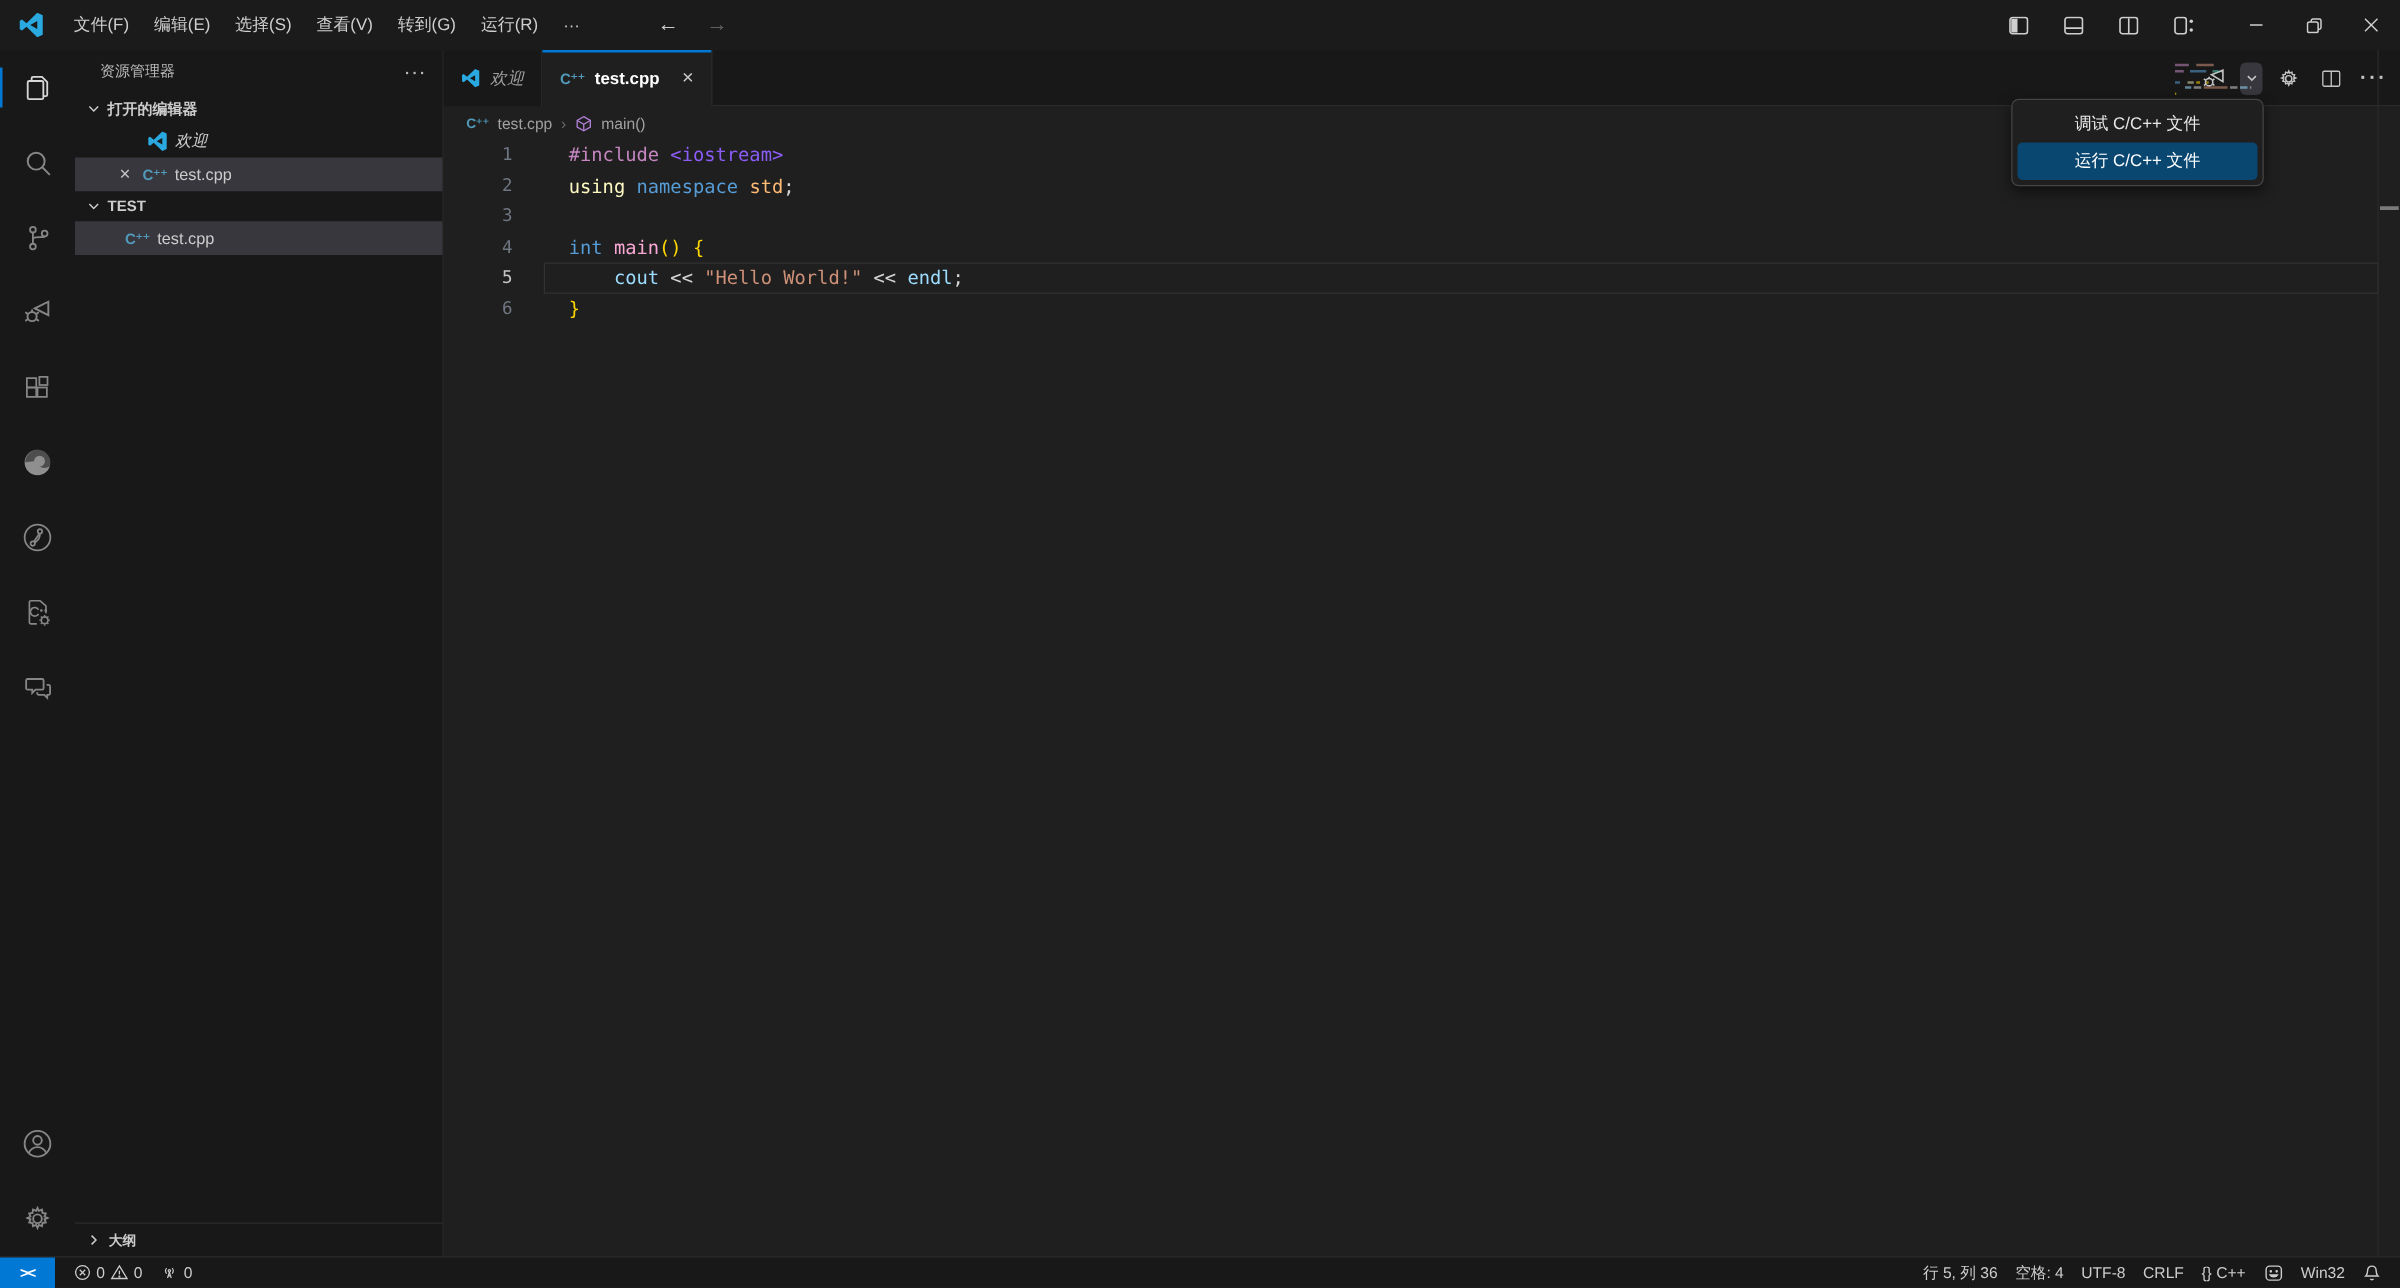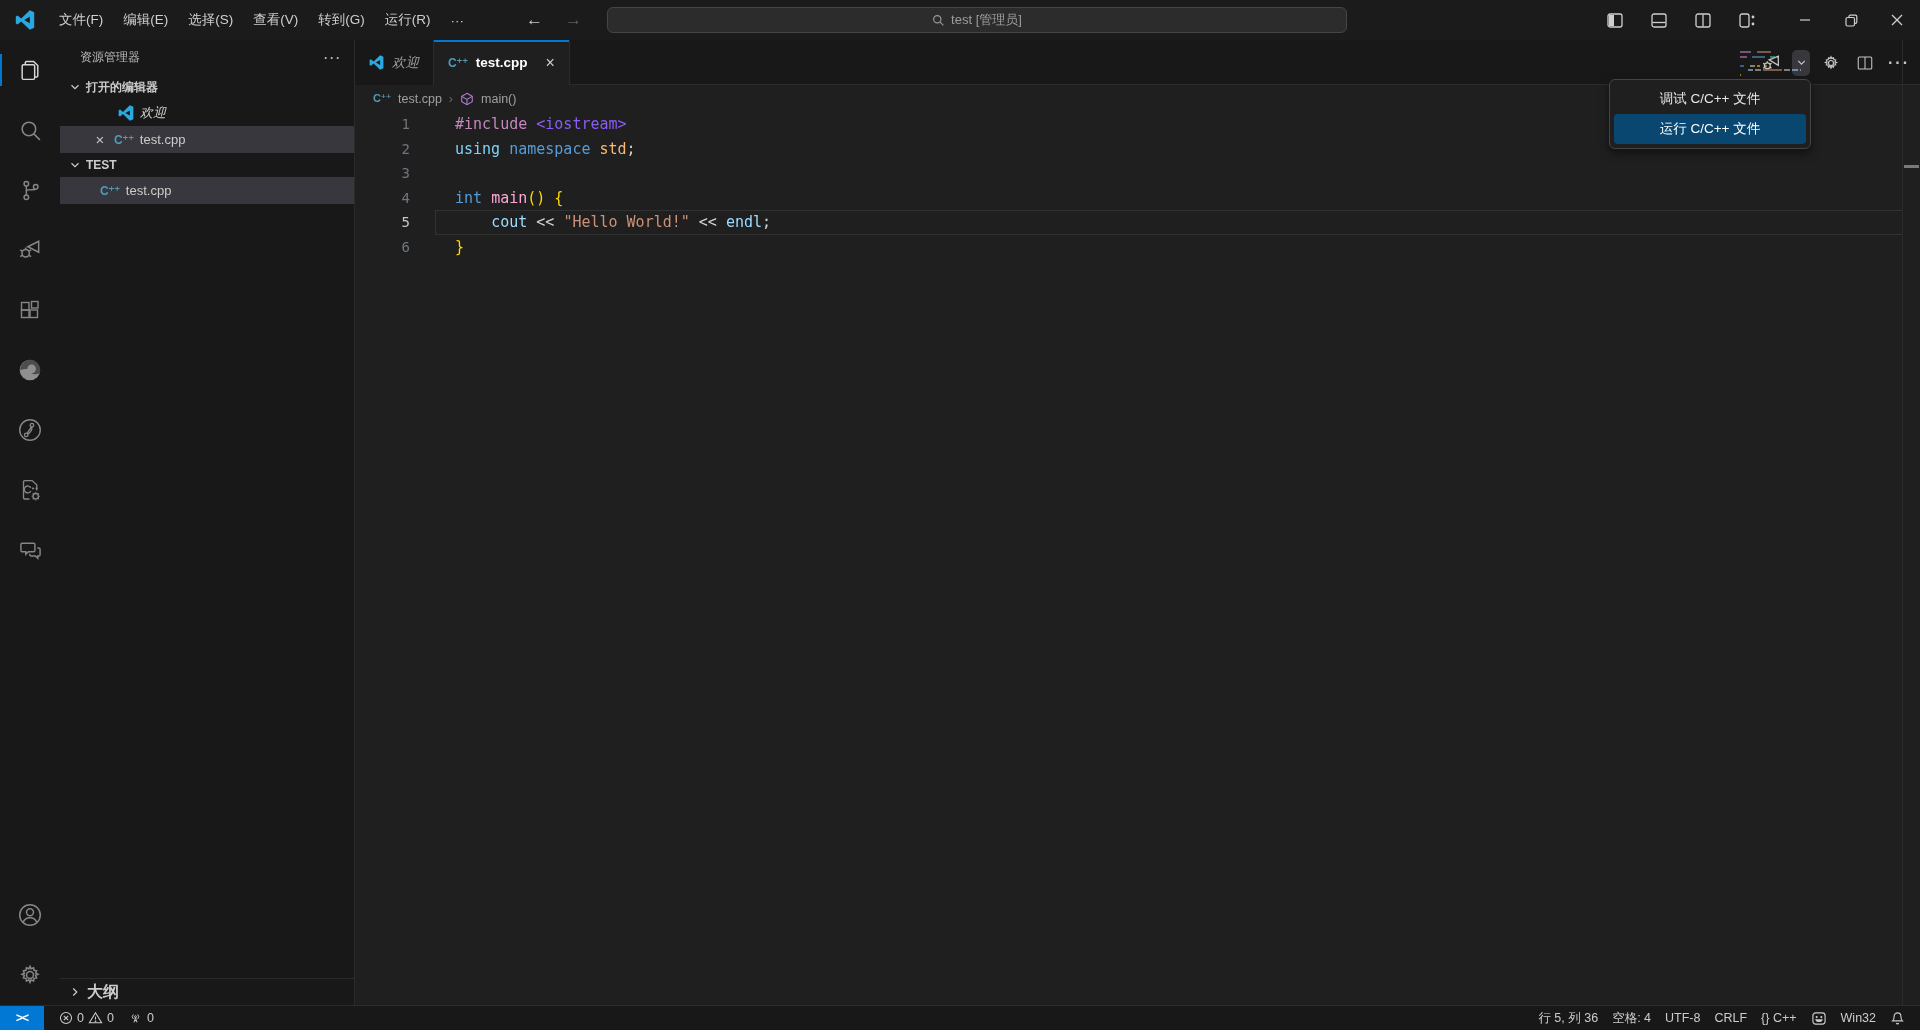--- a/index.html
+++ b/index.html
@@ -32,21 +32,21 @@
   
   #sidebar { position:absolute; left:60px; top:40px; width:295px; height:965px; background:#181818; border-right:1px solid #2b2b2b; font-size:13px; }
   #sidebar-header { height:35px; display:flex; align-items:center; justify-content:space-between; padding:0 12px 0 20px; color:#bbbbbb; font-size:12px; }
   .sect-row { height:24px; display:flex; align-items:center; gap:4px; padding-left:8px; font-weight:700; font-size:12px; color:#cccccc; }
   .tree-row { height:27px; display:flex; align-items:center; gap:6px; color:#cccccc; }
   .tree-row.selected { background:#37373d; }
   .preview { font-style:italic; }
   .close-x { color:#c5c5c5; font-size:15px; width:16px; text-align:center; }
   .cpp-badge { color:#519aba; font-weight:700; font-size:12px; letter-spacing:-0.5px; white-space:nowrap; }
   #sidebar-bottom { position:absolute; left:0; bottom:0; width:100%; }
-  .bottom-sect { height:27px; display:flex; align-items:center; gap:5px; padding-left:8px; border-top:1px solid #2b2b2b; font-weight:700; font-size:16px; color:#cccccc; }
+  .bottom-sect { height:27px; display:flex; align-items:center; gap:5px; padding-left:8px; border-top:1px solid #2b2b2b; font-weight:700; font-size:11px; color:#cccccc; }
   .chev { color:#cccccc; }
 
   
   #editor-area { position:absolute; left:355px; top:40px; width:1565px; height:965px; background:#1f1f1f; }
   #tabbar { position:absolute; left:0; top:0; right:0; height:45px; background:#181818; border-bottom:1px solid #2b2b2b; display:flex; }
   .tab { height:45px; display:flex; align-items:center; gap:8px; padding:0 14px; font-size:13.5px; color:#9d9d9d; background:#181818; border-right:1px solid #2b2b2b; position:relative; }
   .tab.active { background:#1f1f1f; color:#ffffff; }
   .tab.active::before { content:""; position:absolute; left:0; right:0; top:0; height:2px; background:#0078d4; }
   .tab .tab-close { margin-left:10px; color:#cccccc; font-size:16px; }
   #editor-actions { position:absolute; right:8px; top:0; height:45px; display:flex; align-items:center; gap:8px; color:#c5c5c5; }
@@ -96,27 +96,20 @@
     <span class="menu-item">选择(S)</span>
     <span class="menu-item">查看(V)</span>
     <span class="menu-item">转到(G)</span>
     <span class="menu-item">运行(R)</span>
     <span class="menu-item">···</span>
   </div>
   <div class="nav-arrows">
     <span class="nav-back">←</span>
     <span class="nav-fwd">→</span>
   </div>
-  <div id="searchbox">
-    <svg width="13" height="13" viewBox="0 0 16 16">
-      <circle cx="6.5" cy="6.5" r="4.5" fill="none" stroke="#9d9d9d" stroke-width="1.4"></circle>
-      <line x1="10" y1="10" x2="14" y2="14" stroke="#9d9d9d" stroke-width="1.4"></line>
-    </svg>
-    <span>test [管理员]</span>
-  </div>
   <div id="wincontrols">
     <div class="layout-icons">
       <span class="licon">
         <svg width="16" height="15" viewBox="0 0 16 15">
             <rect x="1" y="1" width="14" height="13" rx="2" fill="none" stroke="#cfcfcf" stroke-width="1.3"></rect>
             <rect x="2" y="2" width="5" height="11" fill="#cfcfcf"></rect>
           </svg>
       </span>
       <span class="licon">
         <svg width="16" height="15" viewBox="0 0 16 15">
@@ -342,21 +335,21 @@
   </div>
 
   <div id="code">
     <div>
         <div class="code-row">
           <span class="ln">1</span>
           <span class="code-text"><span style="color: rgb(197, 134, 192);">#include</span><span style="color: rgb(212, 212, 212);"> </span><span style="color: #8b5cf6;">&lt;iostream&gt;</span></span>
         </div>
         <div class="code-row">
           <span class="ln">2</span>
-          <span class="code-text"><span style="color: #7dd3fc;">using</span><span style="color: rgb(212, 212, 212);"> </span><span style="color: rgb(86, 156, 214);">namespace</span><span style="color: rgb(212, 212, 212);"> </span><span style="color: #fdba74;">std</span><span style="color: rgb(212, 212, 212);">;</span></span>
+          <span class="code-text"><span style="color: #fef9c3;">using</span><span style="color: rgb(212, 212, 212);"> </span><span style="color: rgb(86, 156, 214);">namespace</span><span style="color: rgb(212, 212, 212);"> </span><span style="color: #fdba74;">std</span><span style="color: rgb(212, 212, 212);">;</span></span>
         </div>
         <div class="code-row">
           <span class="ln">3</span>
           <span class="code-text"></span>
         </div>
         <div class="code-row">
           <span class="ln">4</span>
           <span class="code-text"><span style="color: rgb(86, 156, 214);">int</span><span style="color: rgb(212, 212, 212);"> </span><span style="color: #f9a8d4;">main</span><span style="color: rgb(255, 215, 0);">()</span><span style="color: rgb(212, 212, 212);"> </span><span style="color: rgb(255, 215, 0);">{</span></span>
         </div>
         <div class="code-row current">

